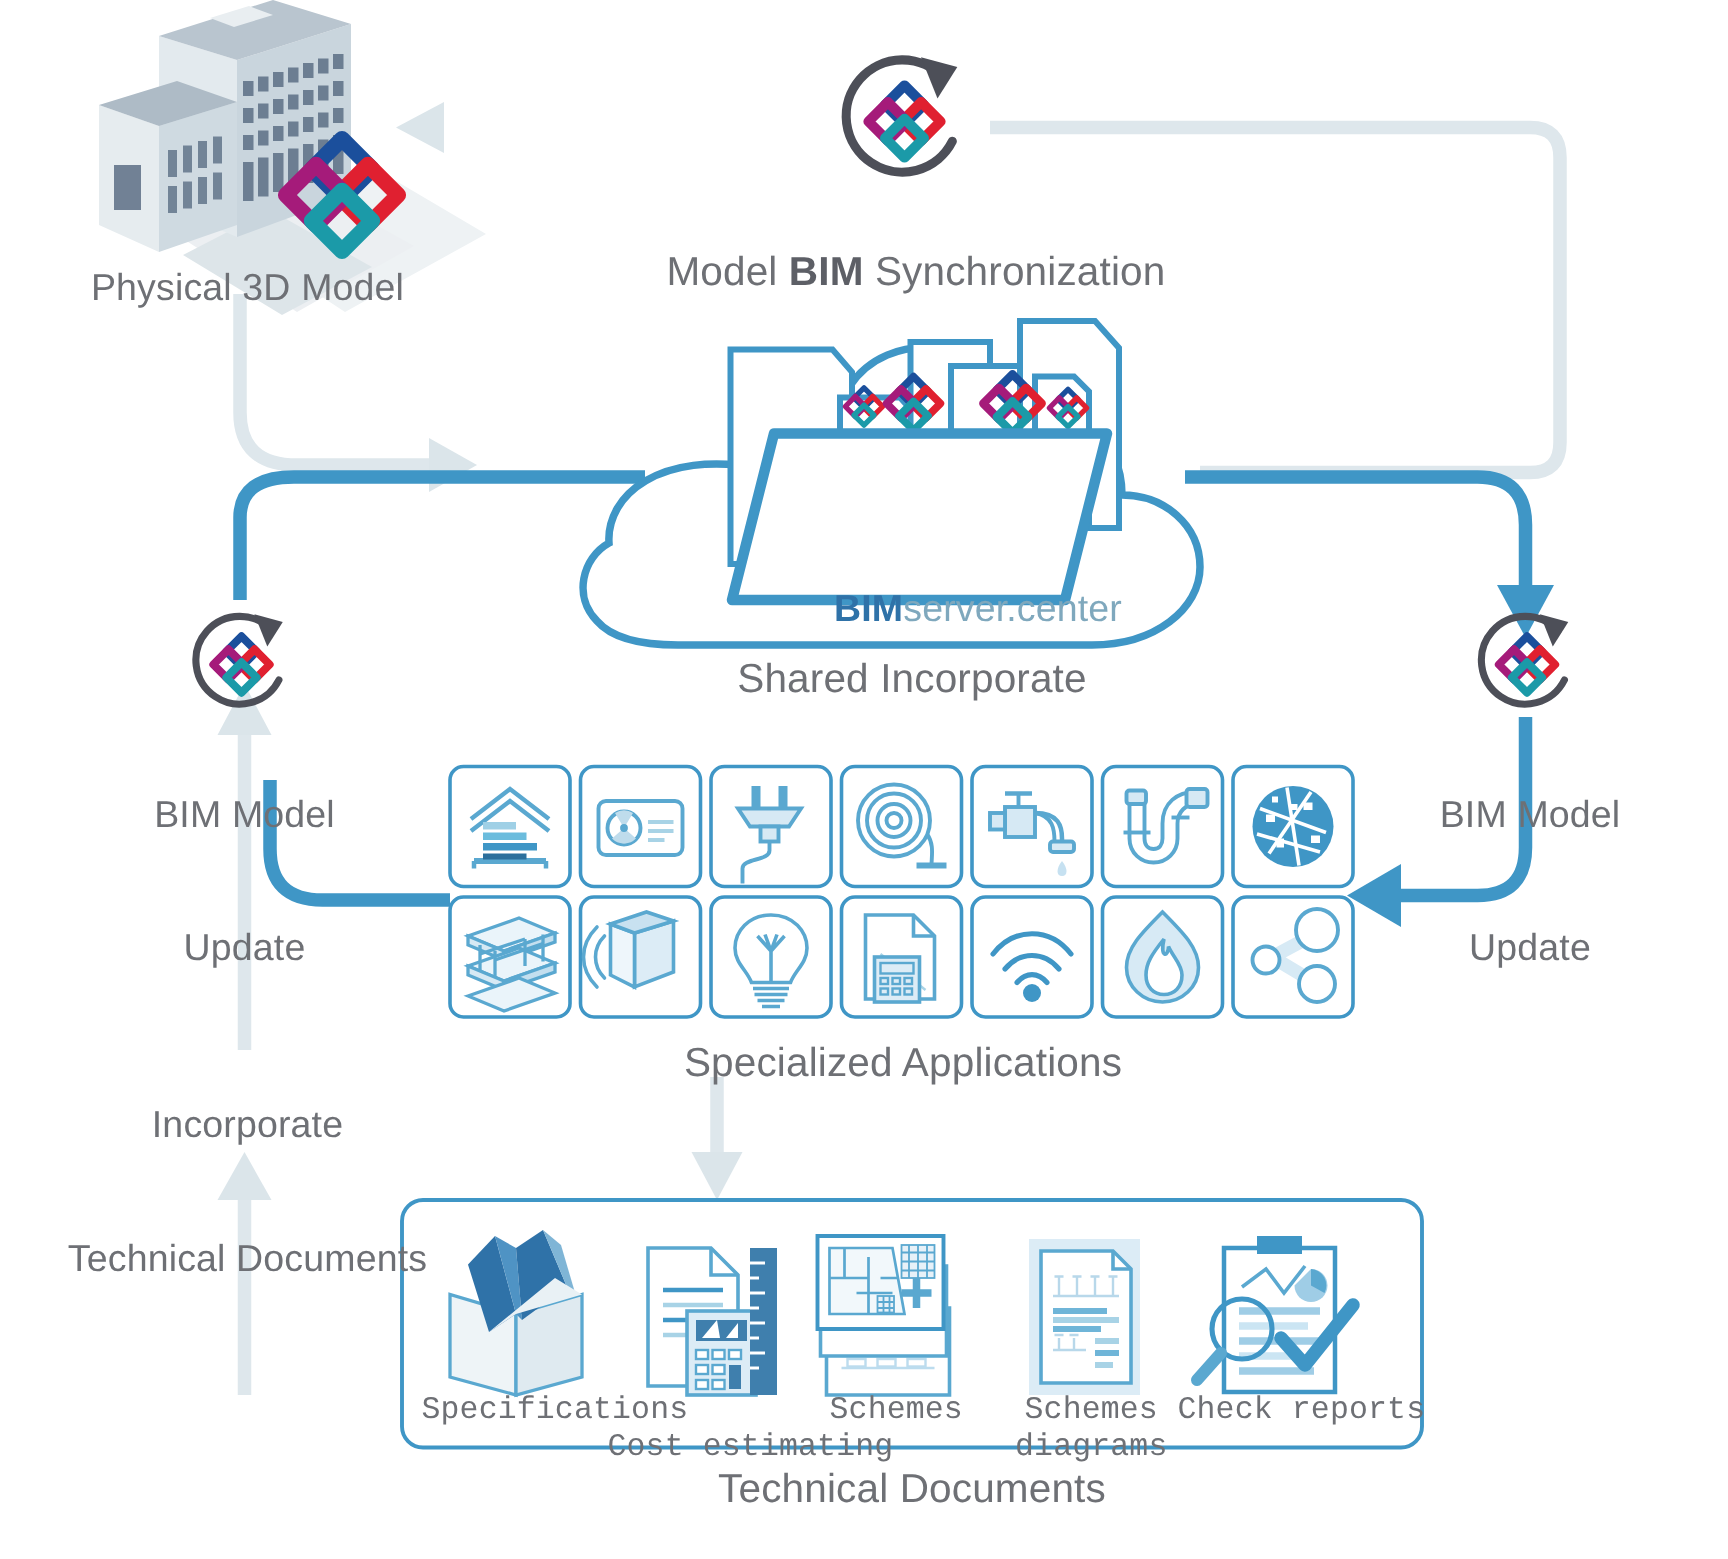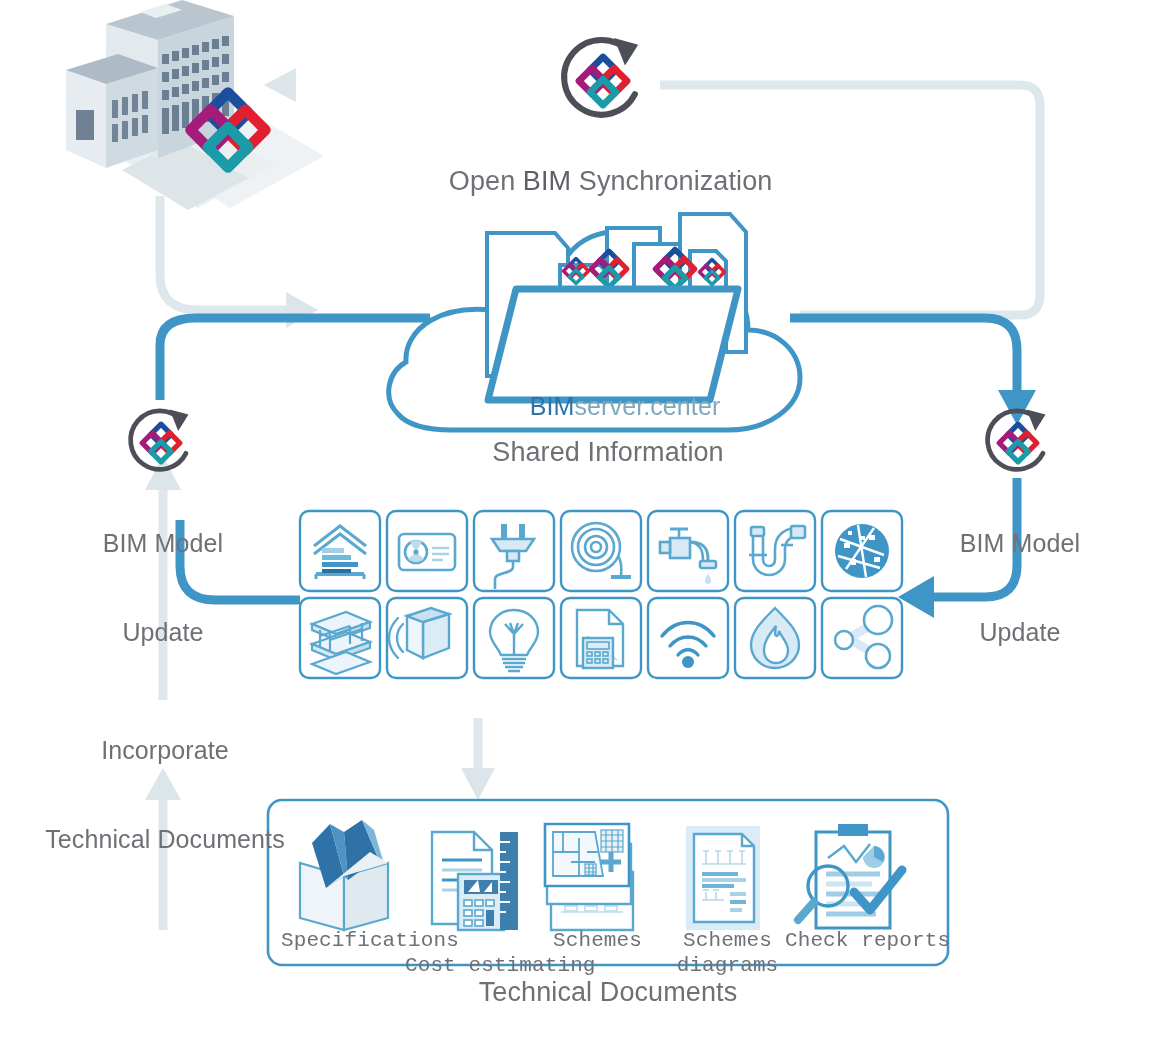--- a/index.html
+++ b/index.html
@@ -12,21 +12,21 @@
   #stage{position:absolute;left:0;top:0;width:1152px;height:1039px;}
   svg#diagram{position:absolute;left:0;top:0;width:1152px;height:1039px;display:block;}
   .lbl{
     position:absolute;text-align:center;color:#6e7075;
     font-weight:400;line-height:1.18;white-space:pre;
     letter-spacing:.1px;
   }
   .lbl-xl{font-size:27px;}
   .lbl-lg{font-size:25px;}
   .lbl-sm{font-size:21px;line-height:1.2;font-family:Liberation Mono, monospace;}
-  .bold{font-weight:400;color:#5d5f66;}
+  .bold{font-weight:700;color:#5d5f66;}
 </style>
 </head>
 <body>
 
 <div id="stage">
 
 <svg id="diagram" viewBox="0 0 1152 1039" xmlns="http://www.w3.org/2000/svg">
   <defs>
 
     <symbol id="bimlogo" viewBox="0 0 100 100">
@@ -461,46 +461,48 @@
     </g>
     <path d="M48 74 L64 92 L96 52" fill="none" stroke="#3f96c6" stroke-width="9" stroke-linecap="round" stroke-linejoin="round"></path>
     <circle cx="22" cy="68" r="20" fill="none" stroke="#3f96c6" stroke-width="3.4"></circle>
     <path d="M8 84 L-8 102" stroke="#5aa8d0" stroke-width="8" stroke-linecap="round"></path>
   </g>
 
   <use href="#syncicon" x="118" y="400" width="86" height="86"></use>
   <use href="#syncicon" x="975" y="400" width="86" height="86"></use>
 </svg>
 
+<div class="lbl lbl-lg" style="left:0px;top:178px;width:330px;">Physical 3D Model</div>
 
 <div class="lbl lbl-xl" style="left:343px;top:134px;width:520px;">
-  <span>Open </span><span class="bold">BIM</span><span> Synchronization</span>
+  <span>Model </span><span class="bold">BIM</span><span> Synchronization</span>
 </div>
 
-<div class="lbl" style="left:488px;top:362px;width:260px;font-size:25px;text-align:center;">
+<div class="lbl" style="left:488px;top:362px;width:260px;font-size:25px;text-align:right;">
   <span class="bold" style="color:#2f72a8;">BIM</span><span style="color:#7fa8bd;font-weight:400;">server.center</span>
 </div>
 
-<div class="lbl lbl-xl" style="left:383px;top:437px;width:450px;">Shared Information</div>
+<div class="lbl lbl-xl" style="left:383px;top:437px;width:450px;">Shared Incorporate</div>
 
 <div class="lbl lbl-lg" style="left:38px;top:470px;width:250px;">
   <div>BIM Model</div>
   <div>Update</div>
 </div>
 
 <div class="lbl lbl-lg" style="left:895px;top:470px;width:250px;">
   <div>BIM Model</div>
   <div>Update</div>
 </div>
 
 <div class="lbl lbl-lg" style="left:0px;top:677px;width:330px;">
   <div>Incorporate</div>
   <div>Technical Documents</div>
 </div>
 
+<div class="lbl lbl-xl" style="left:377px;top:693px;width:450px;">Specialized Applications</div>
 
 <div class="lbl lbl-xl" style="left:383px;top:977px;width:450px;">Technical Documents</div>
 
 <div class="lbl lbl-sm" style="left:281px;top:928px;width:130px;">Specifications</div>
 <div class="lbl lbl-sm" style="left:405px;top:928px;width:135px;margin-top:25px;">Cost estimating</div>
 <div class="lbl lbl-sm" style="left:535px;top:928px;width:125px;">Schemes</div>
 <div class="lbl lbl-sm" style="left:665px;top:928px;width:125px;">Schemes
 diagrams</div>
 <div class="lbl lbl-sm" style="left:785px;top:928px;width:140px;text-align:center;">Check reports</div>
 

